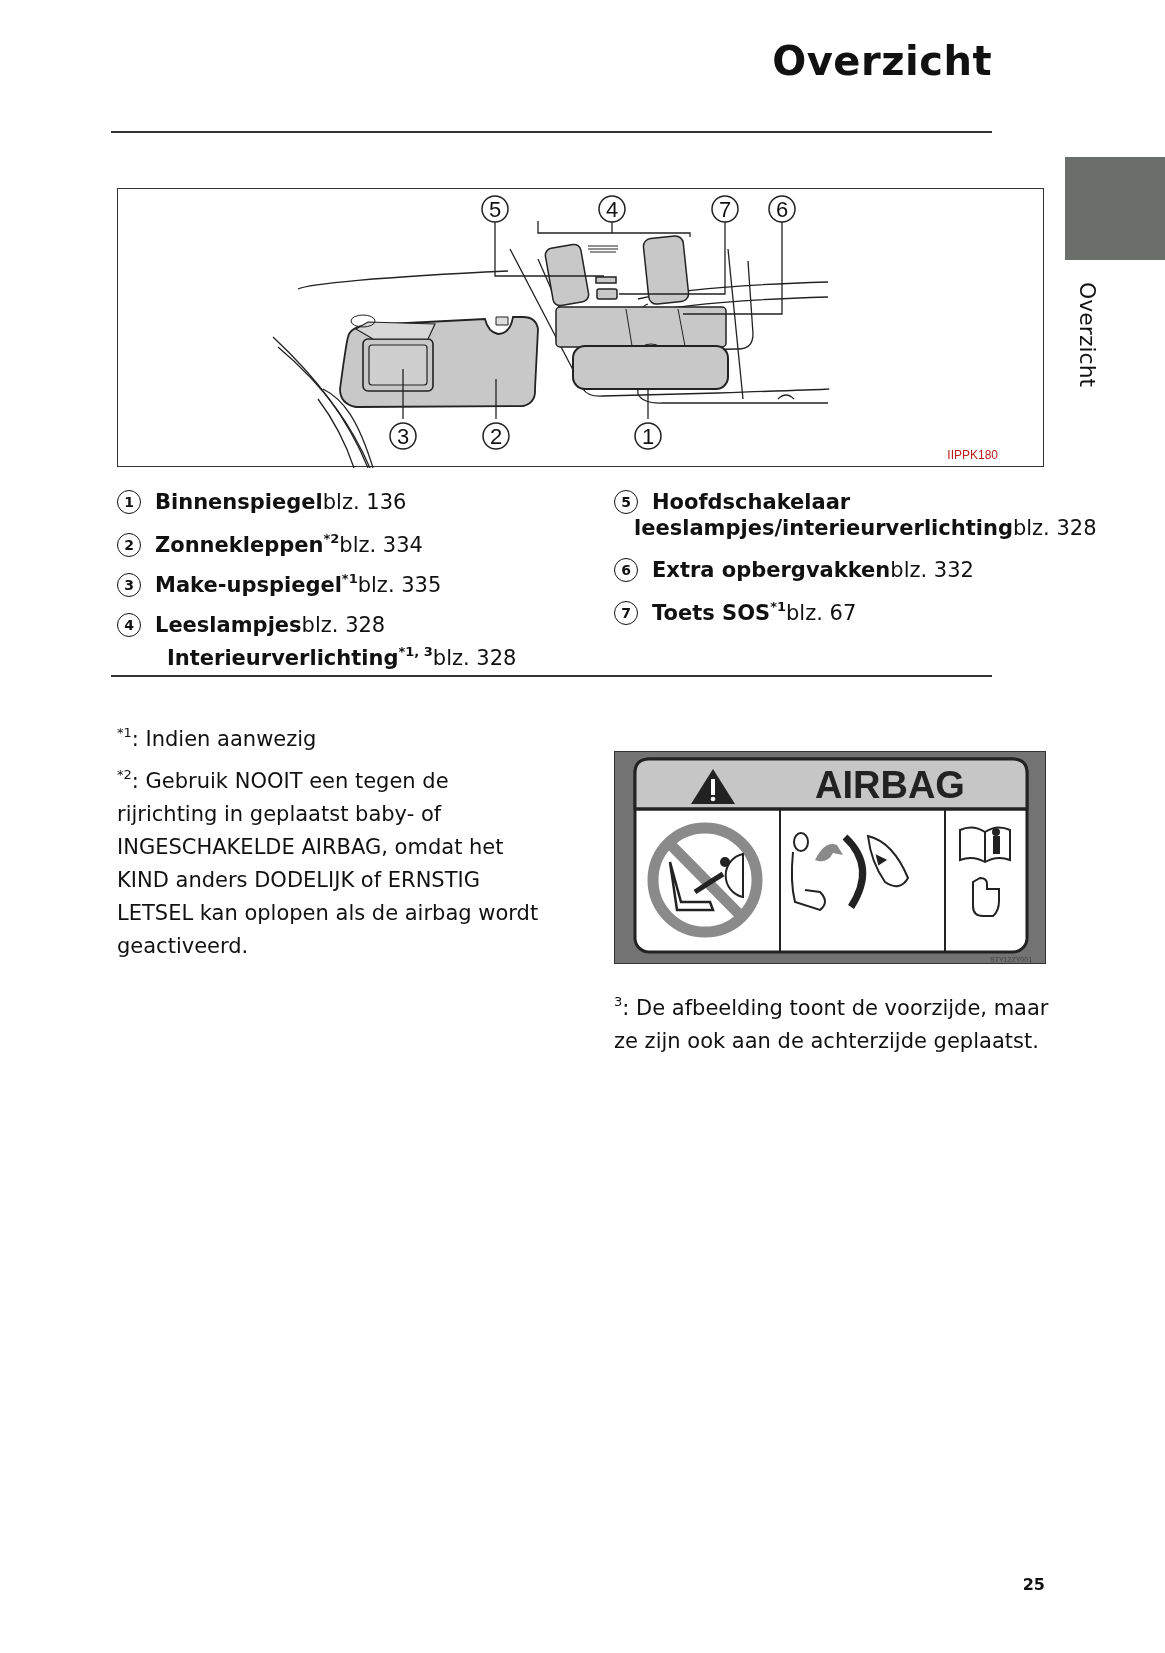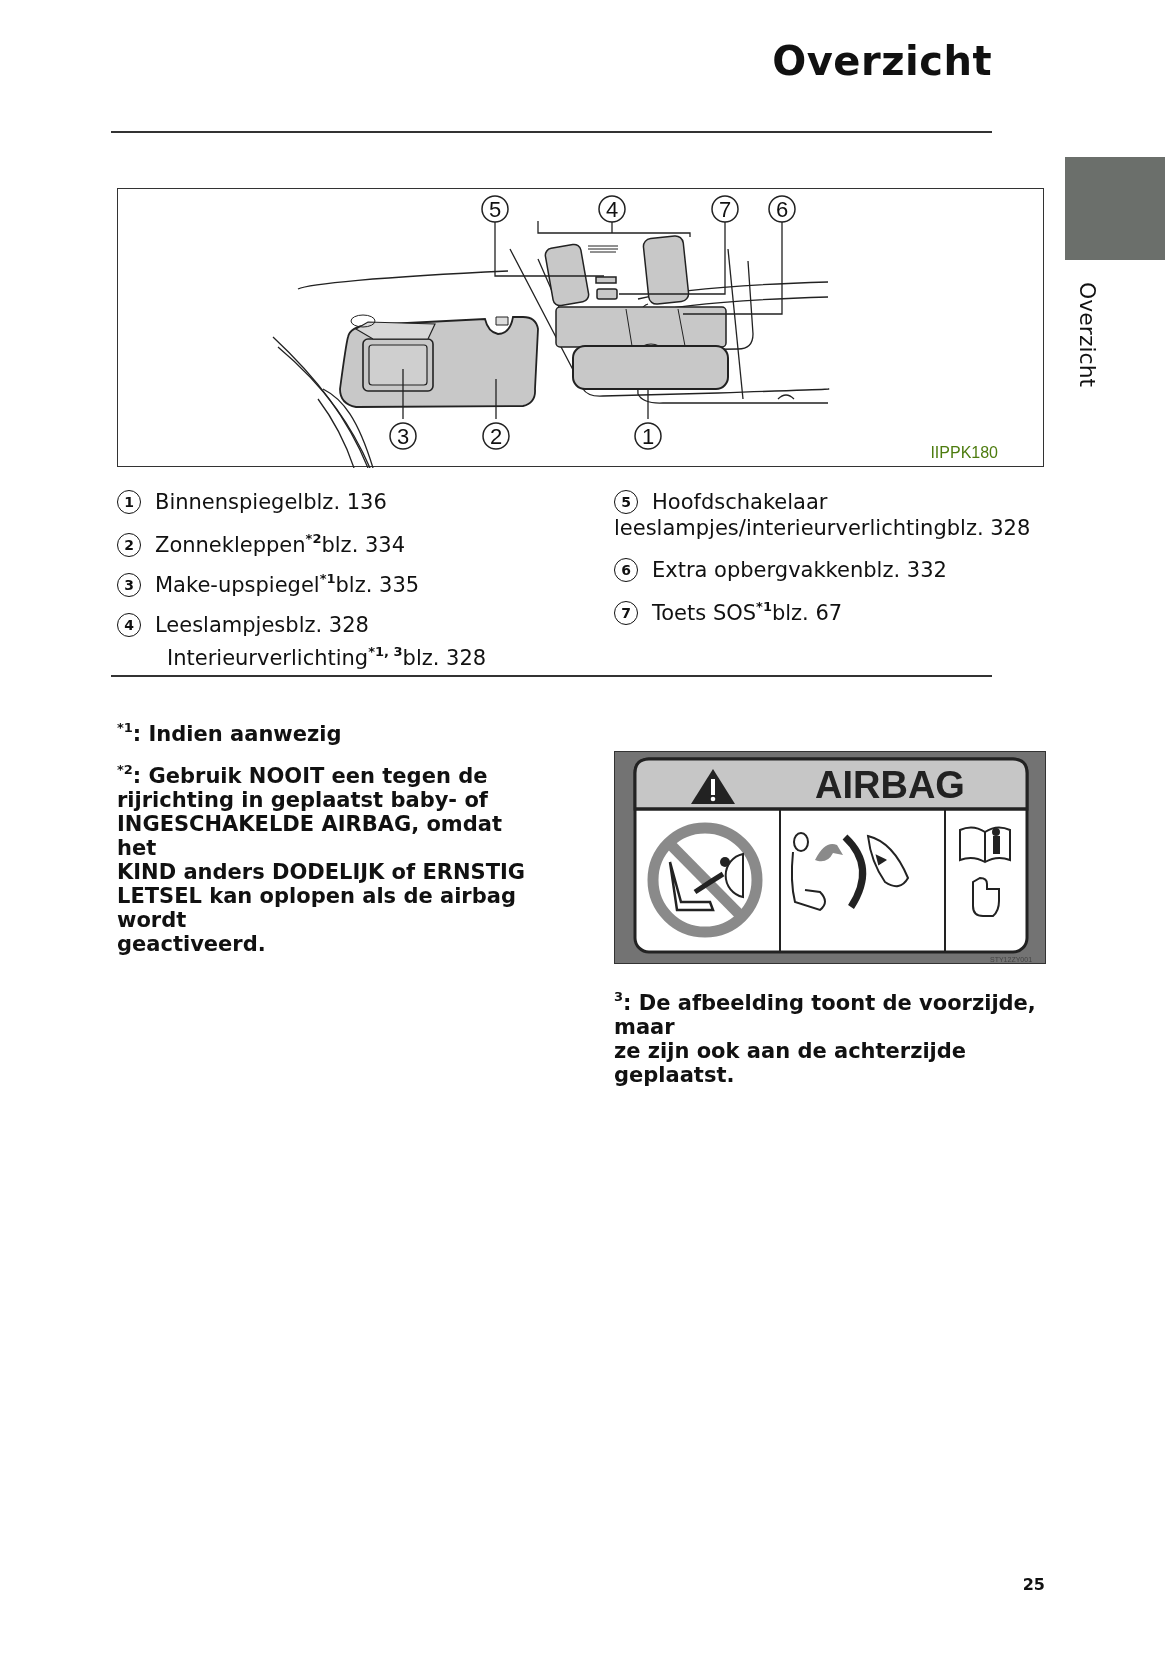--- a/index.html
+++ b/index.html
@@ -7,32 +7,32 @@
          font-family: "DejaVu Sans", "Liberation Sans", sans-serif; color: #111; }
   .page-title { position: absolute; right: 173px; top: 38px; font-size: 40px; font-weight: bold;
                 letter-spacing: 0.5px; font-family: "DejaVu Sans", sans-serif; }
   .top-rule { position: absolute; left: 111px; top: 131px; width: 881px; height: 1.5px; background: #333; }
   .side-tab { position: absolute; left: 1065px; top: 157px; width: 100px; height: 103px; background: #6b6f6b; }
   .side-label { position: absolute; left: 1075px; top: 282px; font-size: 22px; writing-mode: vertical-rl;
                 font-family: "DejaVu Sans", sans-serif; }
   .figure-box { position: absolute; left: 117px; top: 188px; width: 927px; height: 279px;
                 border: 1.5px solid #333; box-sizing: border-box; background: #fff; }
   .figure-box svg { position: absolute; left: 0; top: 0; }
-  .fig-code { position: absolute; right: 45px; bottom: 4px; font-size: 16px; color: #4d7c0f;
+  .fig-code { position: absolute; right: 45px; bottom: 4px; font-size: 12px; color: #b91c1c;
               font-family: "Liberation Sans", sans-serif; }
   .legend { position: absolute; font-size: 21px; line-height: 1; }
   .legend .row { position: absolute; white-space: nowrap; }
   .num { display: inline-block; width: 22px; height: 22px; border: 1.6px solid #111; border-radius: 50%;
          text-align: center; font-size: 14px; font-weight: bold; line-height: 22px; margin-right: 14px;
          vertical-align: 2px; }
-  .lbl { font-weight: normal; }
+  .lbl { font-weight: bold; }
   .sup { font-size: 13px; vertical-align: 9px; font-weight: bold; }
   .pg { font-weight: normal; }
   .mid-rule { position: absolute; left: 111px; top: 675px; width: 881px; height: 1.5px; background: #333; }
-  .footnote { position: absolute; font-size: 21px; line-height: 24px; font-weight: bold; }
+  .footnote { position: absolute; font-size: 21px; line-height: 33px; }
   .footnote .fsup { font-size: 13px; vertical-align: 9px; }
   .airbag-frame { position: absolute; left: 614px; top: 751px; width: 432px; height: 213px;
                   border: 1.5px solid #333; box-sizing: border-box; background: #737373; }
   .airbag-frame svg { position: absolute; left: 0; top: 0; }
   .page-num { position: absolute; right: 120px; top: 1575px; font-size: 16px; font-weight: bold; }
 </style>
 </head>
 <body>
 
 <div class="page-title">Overzicht</div>
@@ -134,21 +134,21 @@
   </div>
   <div class="row" style="top:155px; left:50px;text-align:center;">
     <span class="lbl">Interieurverlichting</span><span class="sup">*1, 3</span><span class="pg">blz. 328</span>
   </div>
 </div>
 
 <div class="legend" style="left:614px; top:490px;">
   <div class="row" style="top:0;">
     <span class="num">5</span><span class="lbl">Hoofdschakelaar</span>
   </div>
-  <div class="row" style="top:28px;">
+  <div class="row" style="top:28px;margin-left:20px;">
     <span class="lbl">leeslampjes/interieurverlichting</span><span class="pg">blz. 328</span>
   </div>
   <div class="row" style="top:68px;">
     <span class="num">6</span><span class="lbl">Extra opbergvakken</span><span class="pg">blz. 332</span>
   </div>
   <div class="row" style="top:110px;">
     <span class="num">7</span><span class="lbl">Toets SOS</span><span class="sup">*1</span><span class="pg">blz. 67</span>
   </div>
 </div>
 

